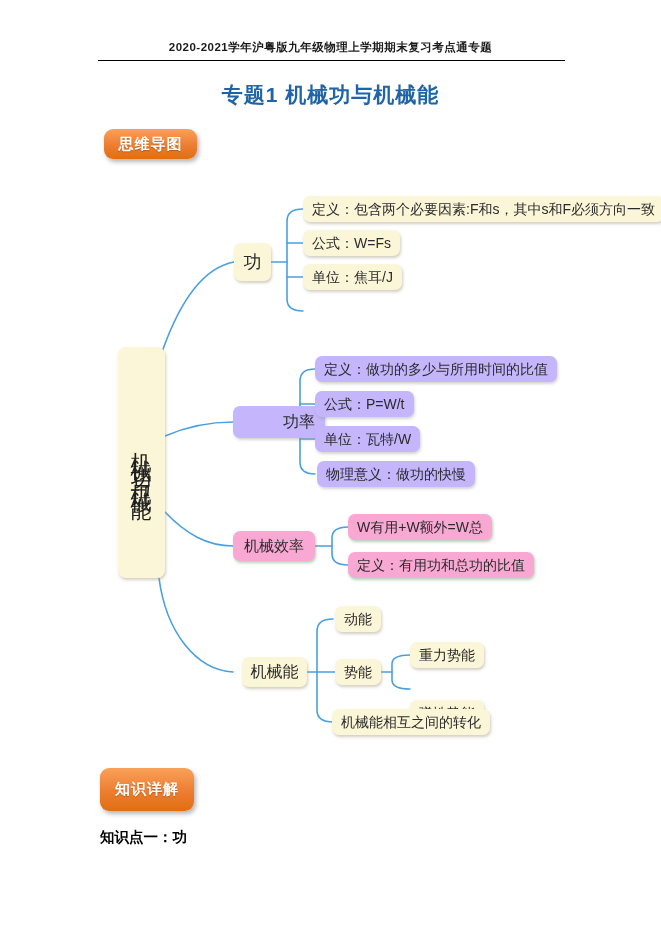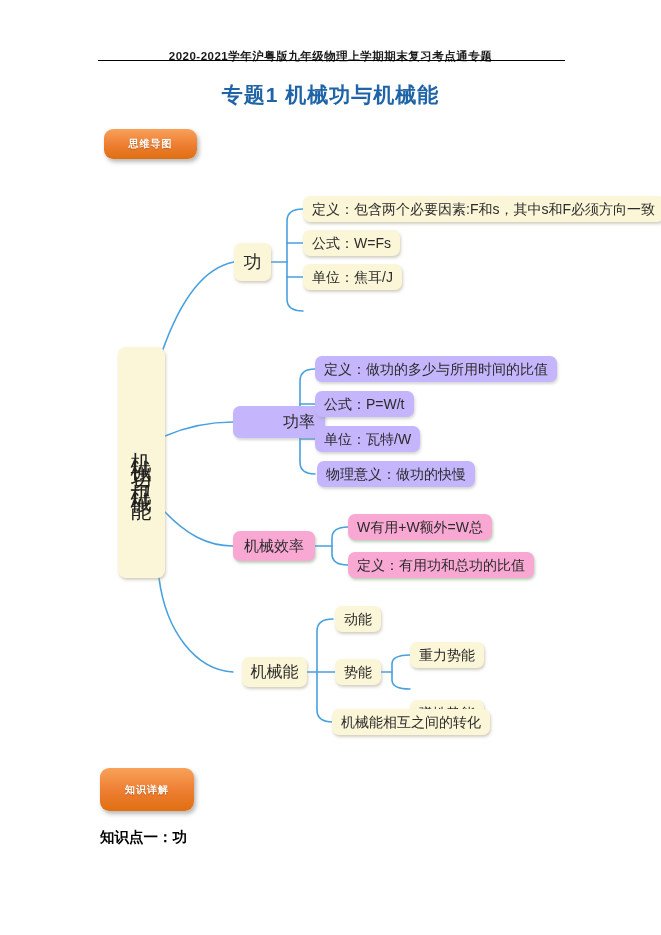--- a/index.html
+++ b/index.html
@@ -6,37 +6,37 @@
   body{
     width:661px;height:935px;background:#ffffff;position:relative;
     font-family:"Liberation Sans","DejaVu Sans",sans-serif;color:#222;
     overflow:hidden;
   }
   .page{position:absolute;inset:0;background:#ffffff;}
 
   
   .header-text{
     position:absolute;top:40px;left:0;right:0;text-align:center;
-    font-size:11.5px;font-weight:bold;color:#1a1a1a;letter-spacing:0.5px;margin-top:9px;
+    font-size:11.5px;font-weight:bold;color:#1a1a1a;letter-spacing:0.5px;
   }
   .header-line{
     position:absolute;left:98px;top:60px;width:467px;height:0;
     border-top:1.8px solid #000;
   }
 
   
   .doc-title{
     position:absolute;top:81px;left:0;right:0;text-align:center;
     font-size:21px;font-weight:bold;color:#1E64A7;letter-spacing:1px;
   }
 
   
   .badge{
     position:absolute;display:flex;align-items:center;justify-content:center;
-    border-radius:9px;color:#fff;font-weight:bold;font-size:10px;
+    border-radius:9px;color:#fff;font-weight:bold;font-size:15px;
     background:linear-gradient(180deg,#F9A159 0%,#ED7D31 55%,#E06F10 100%);
     box-shadow:2px 3px 4px rgba(125,125,125,0.55);
     text-shadow:0 1px 1px rgba(110,50,0,0.4);letter-spacing:1px;
   }
   .badge-mindmap{left:104px;top:129px;width:93px;height:30px;}
   .badge-details{left:100px;top:768px;width:94px;height:43px;}
 
   
   .mindmap{position:absolute;inset:0;}
   .mindmap svg{position:absolute;left:0;top:0;pointer-events:none;}

